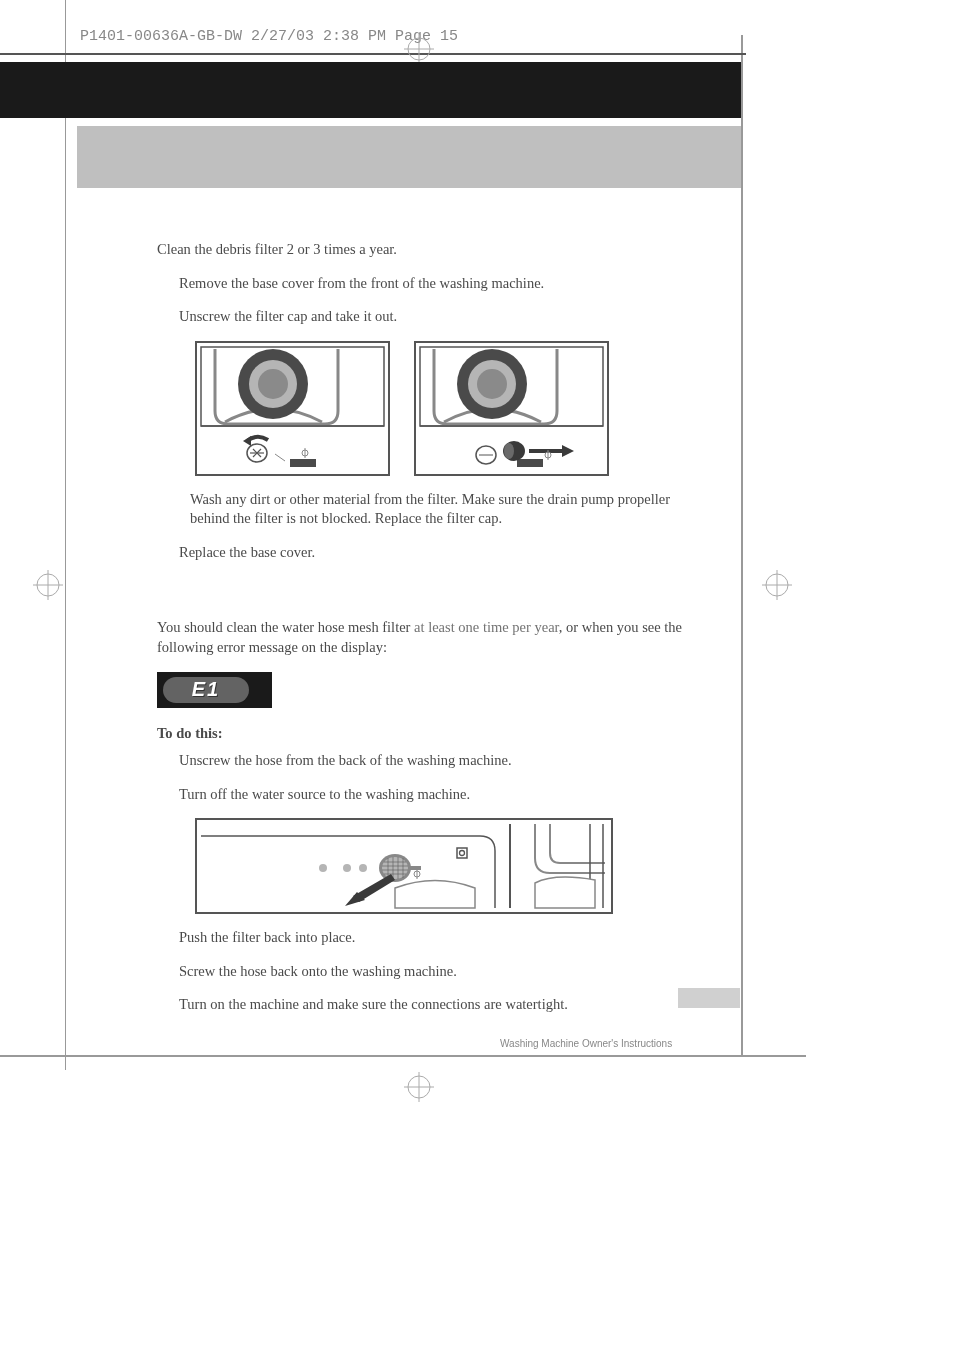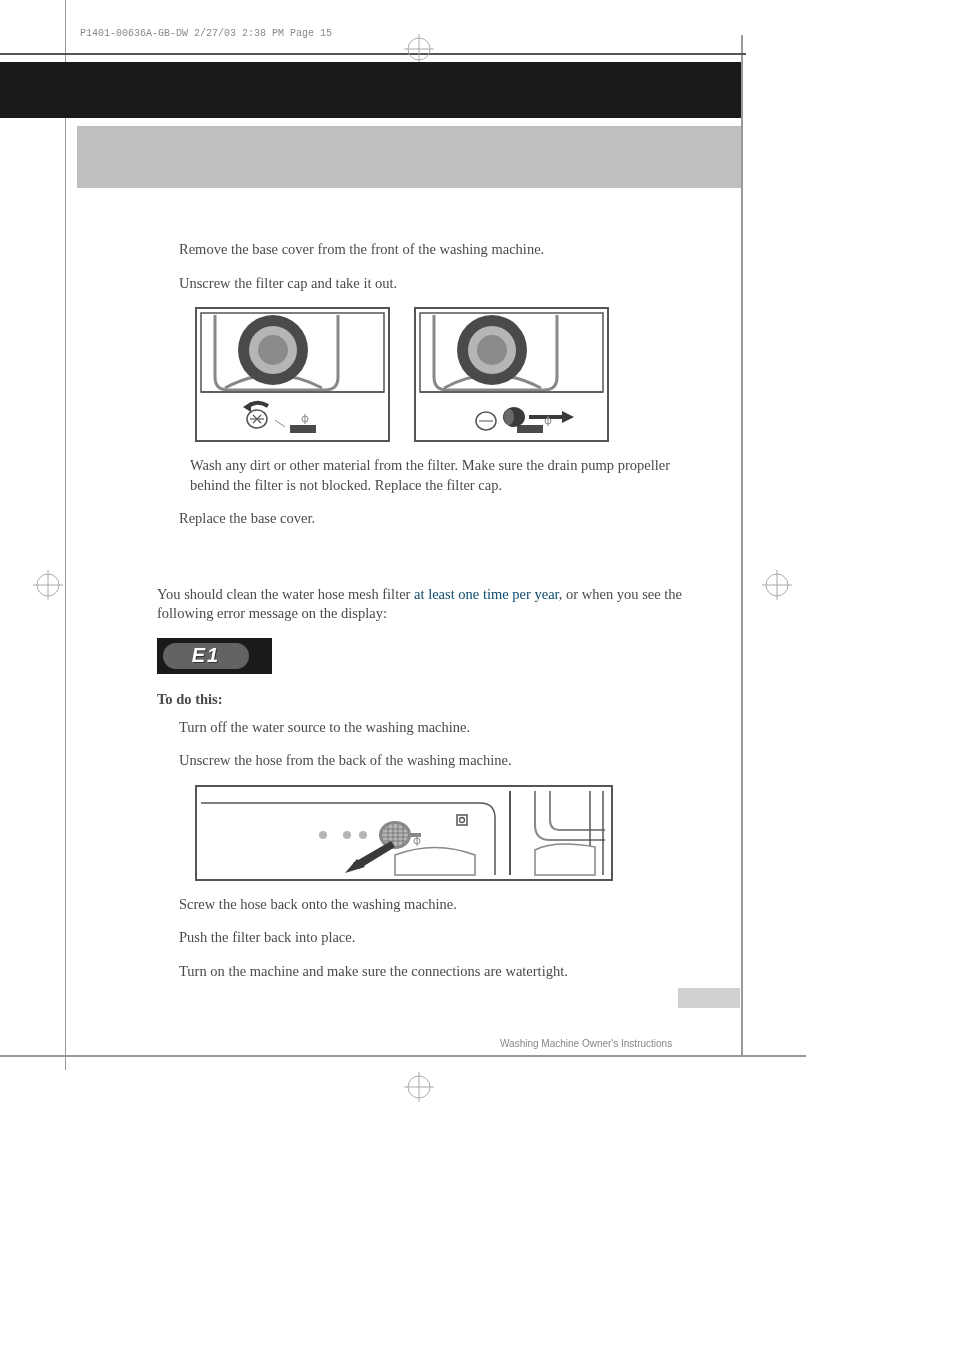--- a/index.html
+++ b/index.html
@@ -9,21 +9,21 @@
       background: #ffffff;
       font-family: Georgia, 'Times New Roman', serif;
       position: relative;
       color: #3a3a3a;
     }
     .print-header {
       position: absolute;
       top: 28px;
       left: 80px;
       font-family: 'Courier New', monospace;
-      font-size: 10px;
+      font-size: 15px;
       color: #888;
     }
     .crop-mark {
       position: absolute;
       width: 30px;
       height: 30px;
     }
     .crop-mark svg { display: block; }
     .crop-top { top: 34px; left: 404px; }
     .crop-mid-left { top: 570px; left: 33px; }
@@ -83,21 +83,21 @@
       left: 157px;
       width: 540px;
       font-size: 14.5px;
       line-height: 1.35;
       color: #4a4a4a;
     }
     .intro { margin-bottom: 14px; }
     .step { margin-left: 22px; margin-bottom: 14px; }
     .step-wide { margin-left: 33px; margin-bottom: 14px; padding-right: 0; }
     .see-grey { color: #a5a5a5; }
-    .note-grey { color: #0c4a6e; }
+    .note-grey { color: #737373; }
     .figure-row {
       margin-left: 38px;
       margin-bottom: 14px;
       display: flex;
       gap: 24px;
     }
     .figure {
       width: 195px;
       height: 135px;
       background: #fff;
@@ -193,20 +193,21 @@
       <line x1="15" y1="0" x2="15" y2="30" stroke="#aaa" stroke-width="1"></line>
       <line x1="0" y1="15" x2="30" y2="15" stroke="#aaa" stroke-width="1"></line>
     </svg>
 </div>
 
 <div class="black-bar"></div>
 <div class="grey-banner"></div>
 
 <div class="content">
 
+  <div class="intro">Clean the debris filter 2 or 3 times a year.</div>
 
   <div class="step">Remove the base cover from the front of the washing machine.</div>
   <div class="step">Unscrew the filter cap and take it out.</div>
 
   <div class="figure-row">
     <div class="figure">
       <svg width="195" height="135" viewBox="0 0 195 135">
         <rect x="1" y="1" width="193" height="133" fill="none" stroke="#555" stroke-width="2"></rect>
         <rect x="6" y="6" width="183" height="79" fill="none" stroke="#555" stroke-width="1.5"></rect>
         <path d="M 20 8 L 20 70 Q 20 83 33 83 L 130 83 Q 143 83 143 70 L 143 8" fill="none" stroke="#888" stroke-width="3"></path>
@@ -260,22 +261,22 @@
   </div>
 
   <div class="error-display">
     <div class="error-inner">
       <span class="error-text">E1</span>
     </div>
   </div>
 
   <div class="todo">To do this:</div>
 
+  <div class="step">Unscrew the hose from the back of the washing machine.</div>
   <div class="step">Turn off the water source to the washing machine.</div>
-  <div class="step">Unscrew the hose from the back of the washing machine.</div>
 
   <div class="figure2">
     <svg width="418" height="96" viewBox="0 0 418 96">
       <rect x="1" y="1" width="416" height="94" fill="none" stroke="#555" stroke-width="2"></rect>
       <rect x="314" y="6" width="2" height="84" fill="#555"></rect>
       <path d="M 6 18 L 285 18 Q 300 18 300 33 L 300 90" fill="none" stroke="#555" stroke-width="1.5"></path>
       <path d="M 200 70 Q 240 55 280 70 L 280 90 L 200 90 Z" fill="#fff" stroke="#888" stroke-width="1.5"></path>
       <circle cx="128" cy="50" r="4" fill="#b5b5b5"></circle>
       <circle cx="152" cy="50" r="4" fill="#b5b5b5"></circle>
       <circle cx="168" cy="50" r="4" fill="#b5b5b5"></circle>
@@ -299,20 +300,20 @@
       <rect x="262" y="30" width="10" height="10" fill="none" stroke="#555" stroke-width="1.5"></rect>
       <circle cx="267" cy="35" r="2.5" fill="none" stroke="#555" stroke-width="1.3"></circle>
       <path d="M 340 6 L 340 40 Q 340 55 355 55 L 410 55" fill="none" stroke="#888" stroke-width="2"></path>
       <path d="M 355 6 L 355 35 Q 355 45 365 45 L 410 45" fill="none" stroke="#888" stroke-width="2"></path>
       <line x1="395" y1="6" x2="395" y2="90" stroke="#555" stroke-width="1.5"></line>
       <line x1="408" y1="6" x2="408" y2="90" stroke="#555" stroke-width="1.5"></line>
       <path d="M 340 65 Q 360 55 400 62 L 400 90 L 340 90 Z" fill="#fff" stroke="#888" stroke-width="1.5"></path>
     </svg>
   </div>
 
+  <div class="step">Push the filter back into place.</div>
   <div class="step">Screw the hose back onto the washing machine.</div>
-  <div class="step">Push the filter back into place.</div>
   <div class="step">Turn on the machine and make sure the connections are watertight.</div>
 
 </div>
 
 <div class="footer">Washing Machine Owner's Instructions</div>
 <div class="footer-bar"></div>
 
 </body></html>

